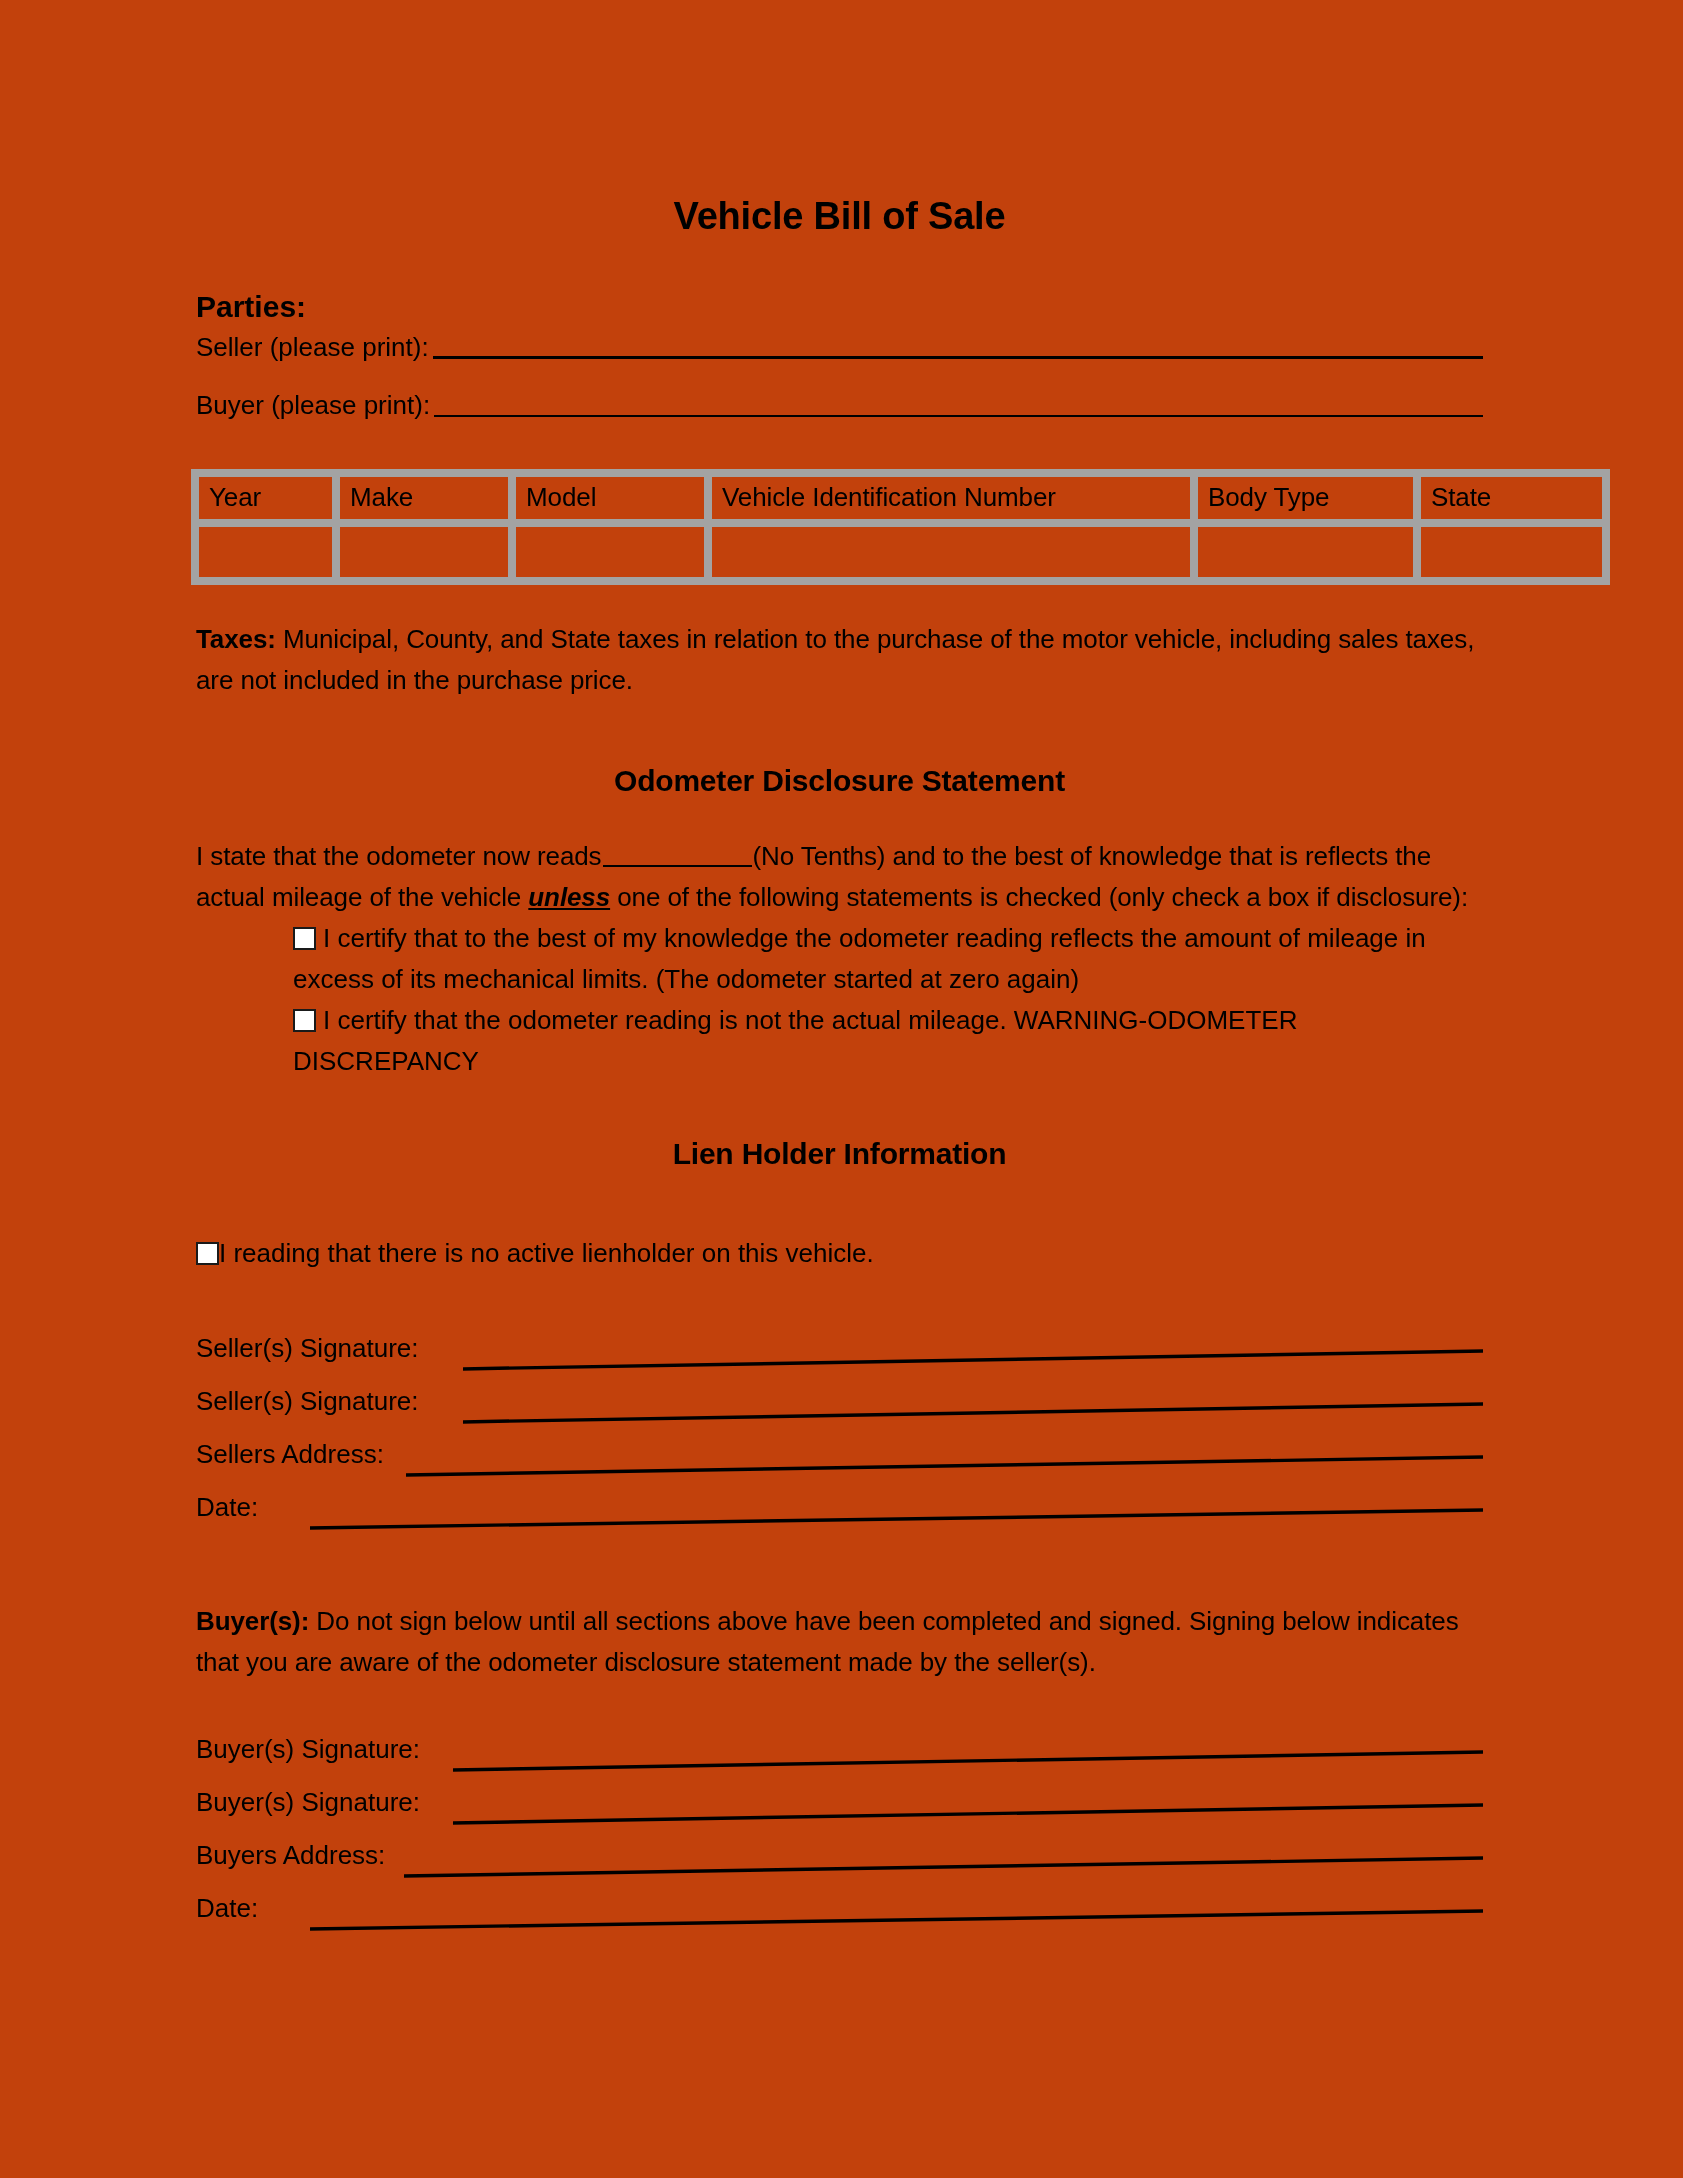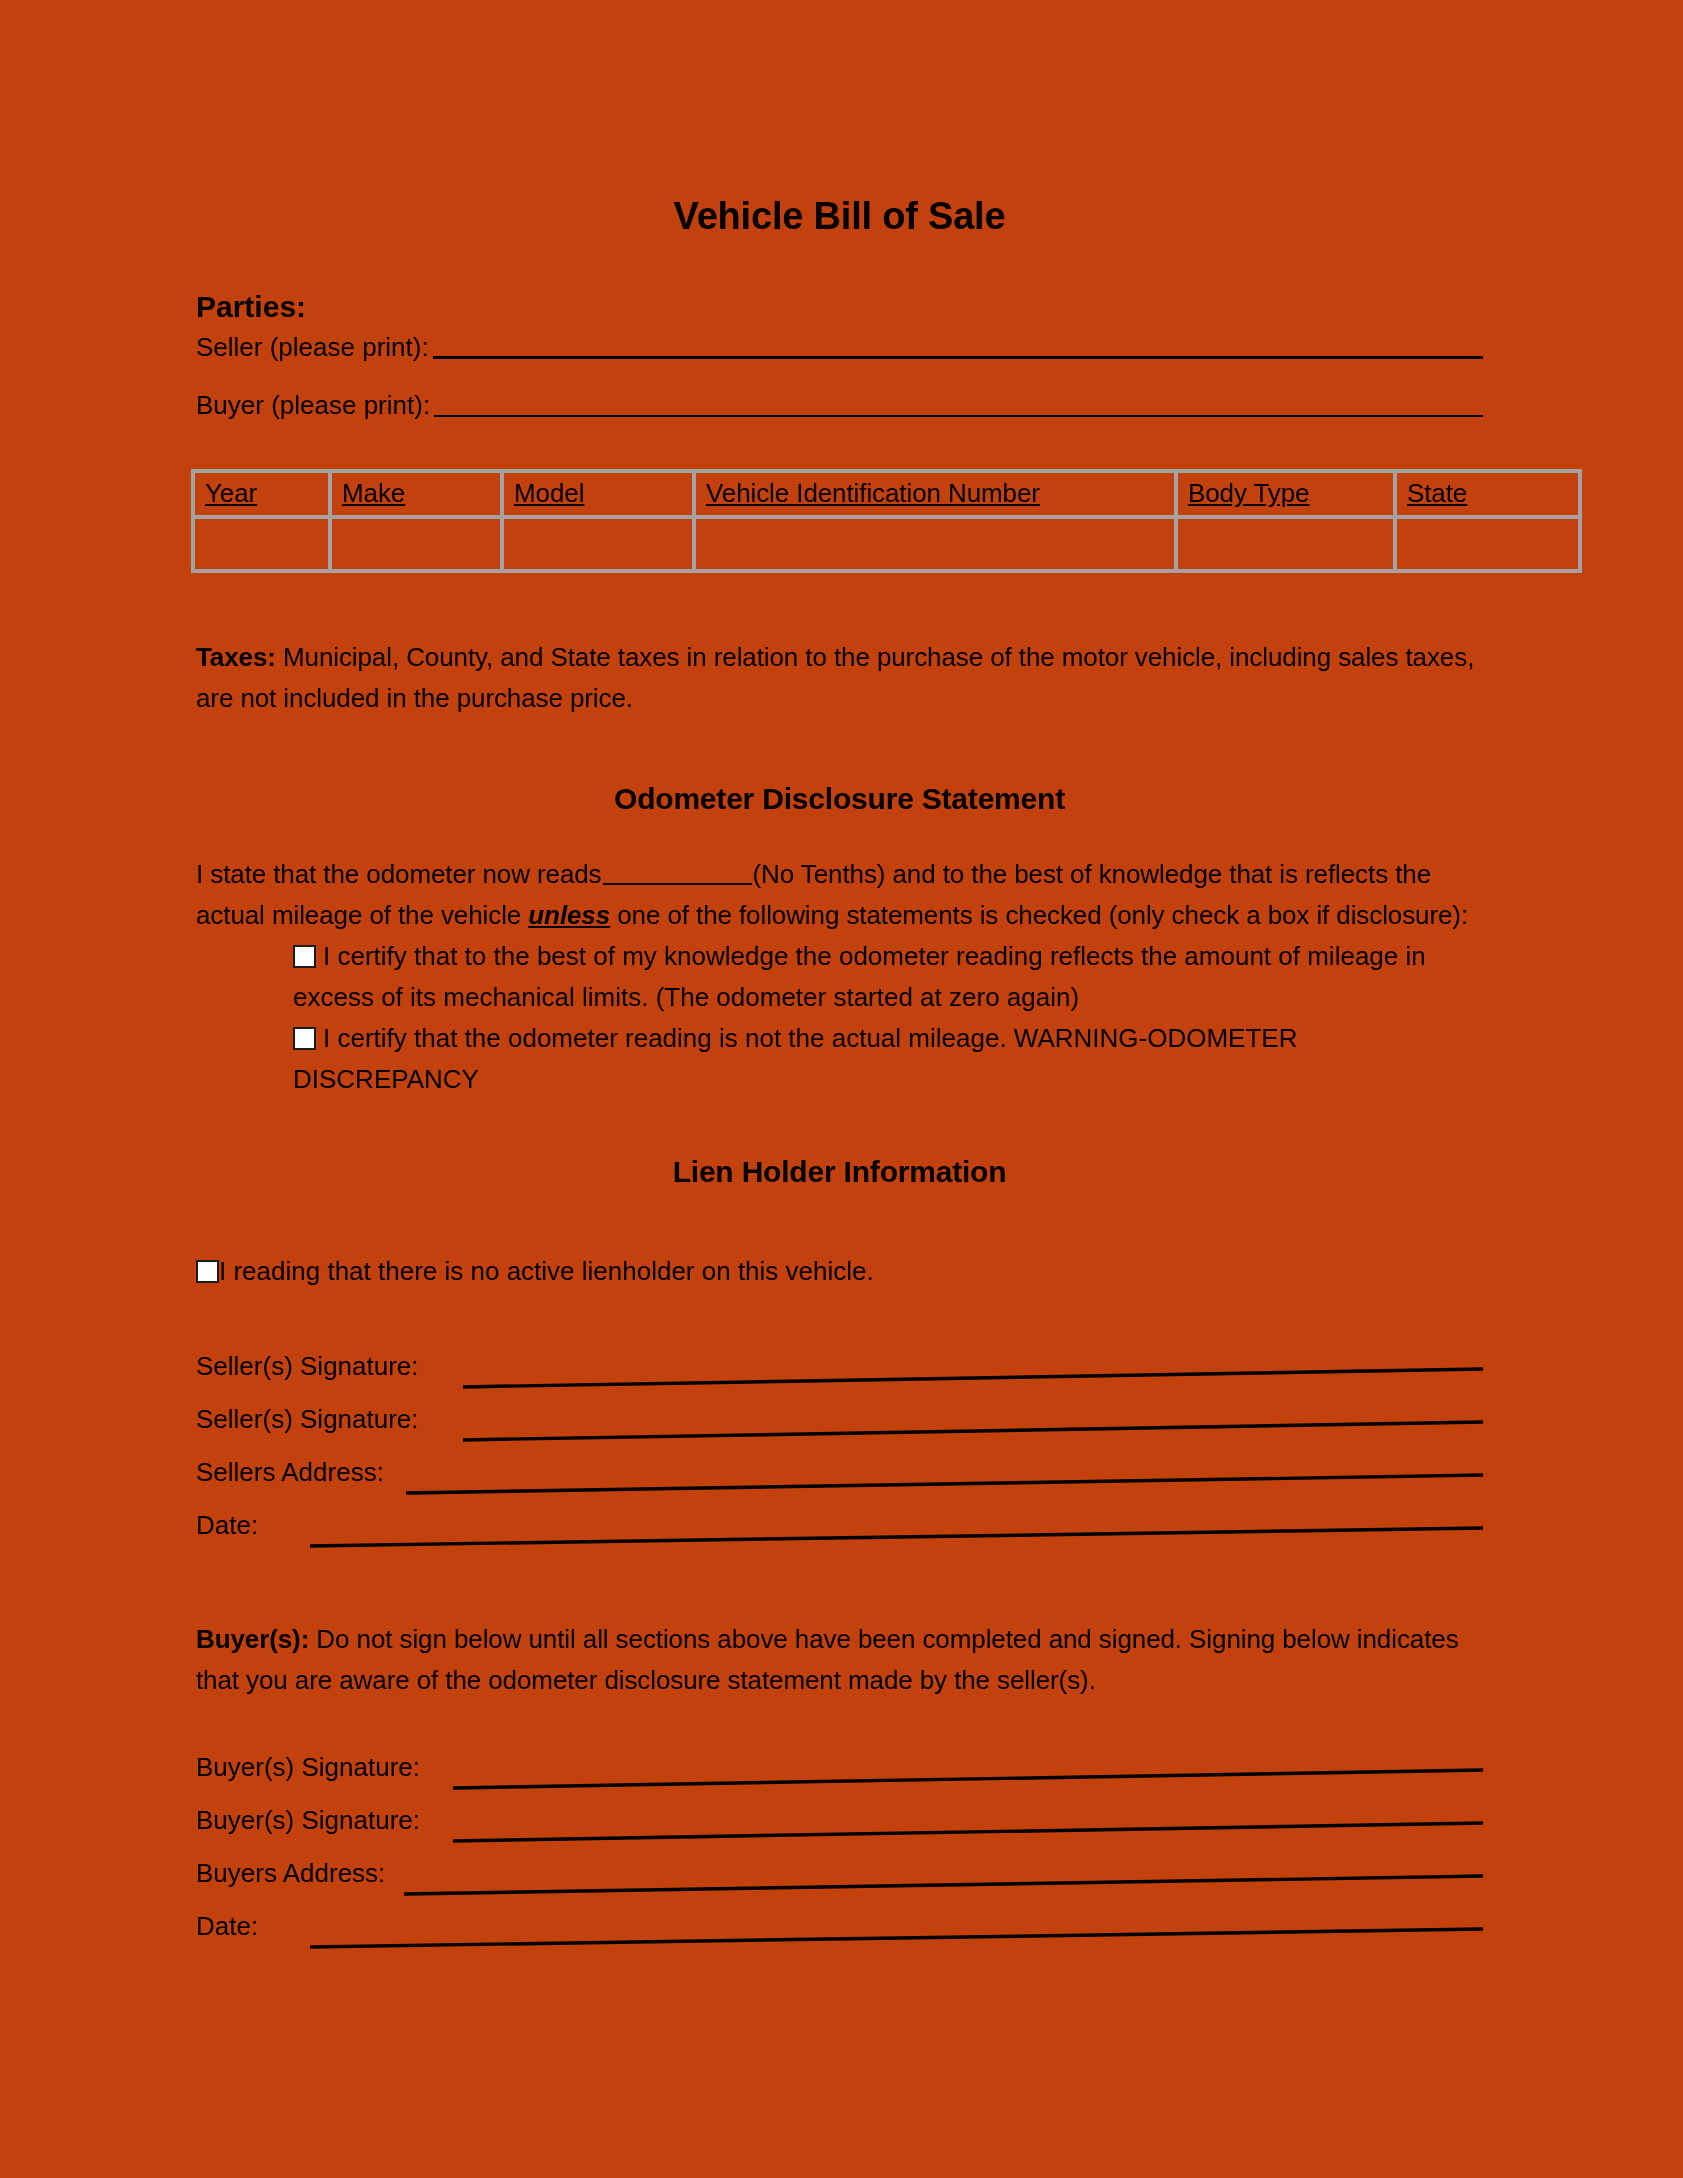--- a/index.html
+++ b/index.html
@@ -91,39 +91,38 @@
 
   
   .veh-table-wrap { padding-top: 46px; }
   table.veh {
     border-collapse: collapse;
     width: 1304px;
     margin-left: -5px;
     table-layout: fixed;
   }
   table.veh td {
-    border: 4px solid #a3a3a3;
+    border: 8px solid #a3a3a3;
     font-size: 26px;
     padding: 3px 0 5px 10px;
     height: 34px;
     vertical-align: middle;
     line-height: 32px;
     letter-spacing: -0.1px;
-    text-decoration: underline;
   }
   table.veh tr.body-row td { height: 42px; }
   .c-year  { width: 123px; }
   .c-make  { width: 158px; }
   .c-model { width: 178px; }
   .c-vin   { width: 468px; }
   .c-body  { width: 205px; }
   .c-color { width: 171px; }
 
   
-  .taxes { padding-top: 64px; }
+  .taxes { padding-top: 34px; }
 
   
   .sec-head {
     text-align: center;
     font-size: 30px;
     font-weight: bold;
     margin: 0;
     line-height: 1.15;
     letter-spacing: -0.2px;
   }

